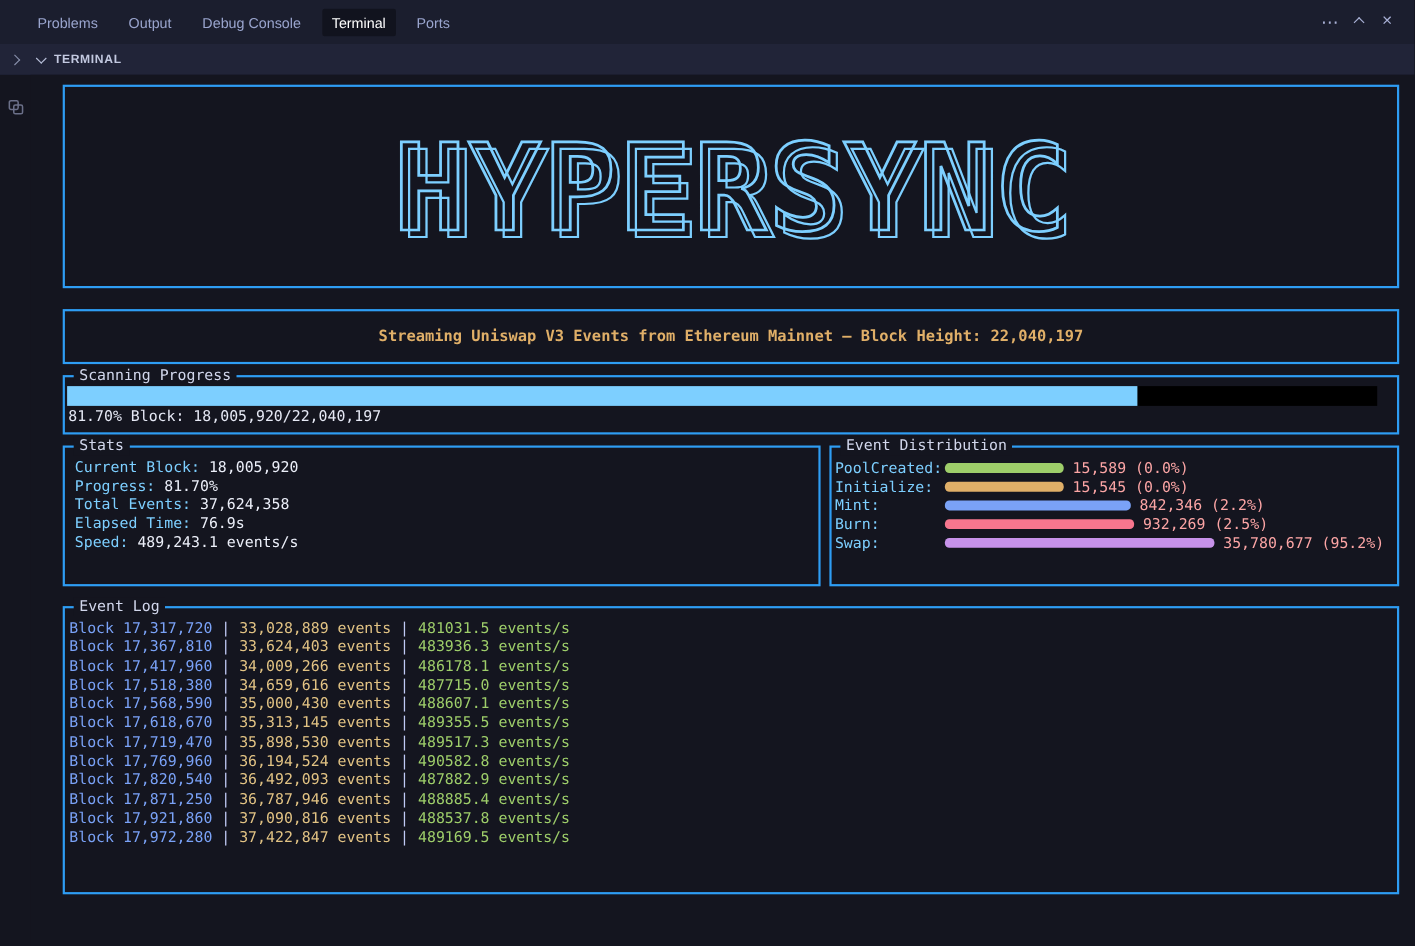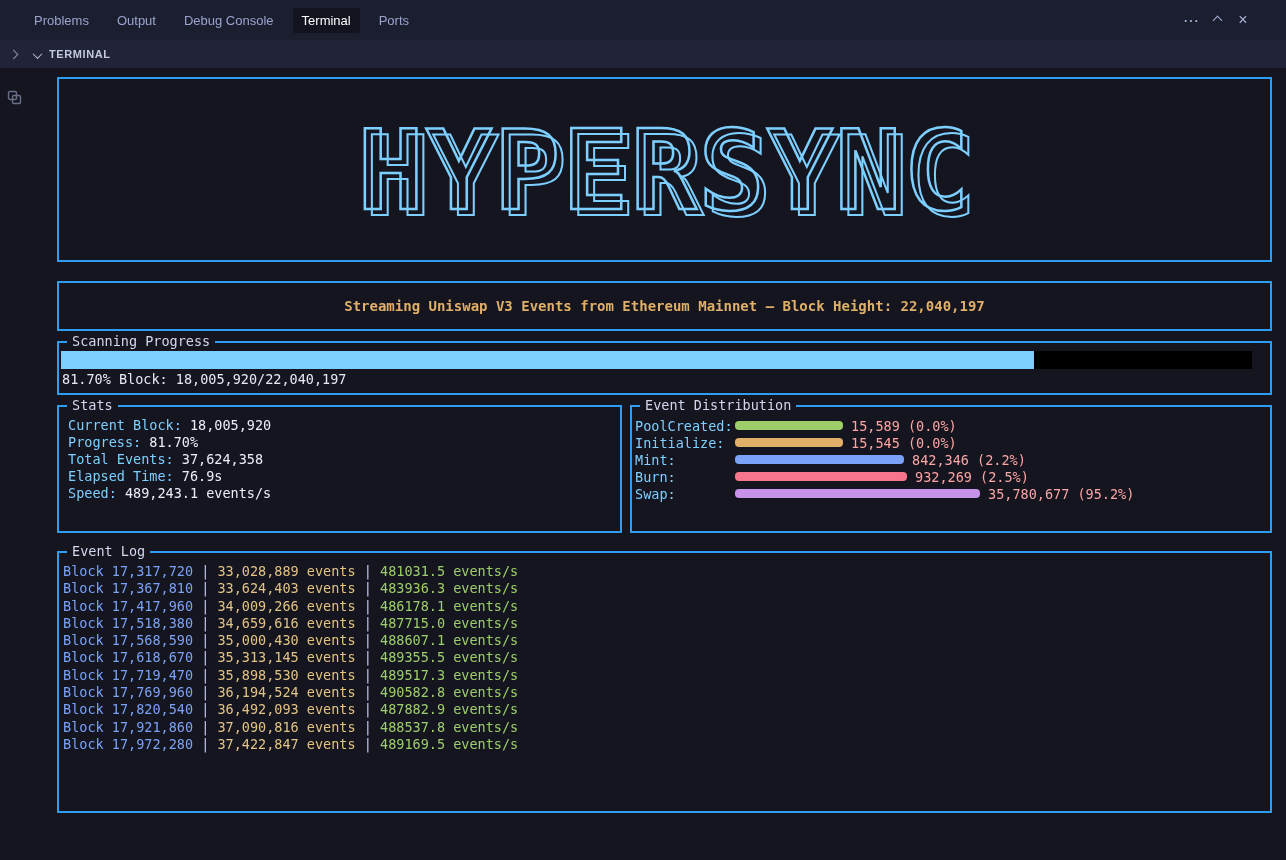--- a/index.html
+++ b/index.html
@@ -7,21 +7,21 @@
   body {
     background:#14151f;
     font-family:"DejaVu Sans Mono", monospace;
     font-size:13.5px;
     color:#e0e4f5;
   }
   
   .topbar {
     height:40px; background:#1b1e2e;
     display:flex; align-items:center;
-    padding:0 30px 0 25px;
+    padding:0 12px 0 25px;
     font-family:"Liberation Sans", sans-serif; font-size:13px;
     color:#9aa5ce;
   }
   .topbar .tab { padding:5px 9px; cursor:default; border-radius:2px; white-space:nowrap; margin-right:10px; }
   .topbar .tab.active { background:rgba(0,0,0,0.35); color:#ffffff; }
   .topbar .spacer { flex:1; }
   .topbar .bar-icon { width:26px; height:26px; display:flex; align-items:center; justify-content:center; color:#a9b1d6; font-size:16px; }
   
   .chev { display:inline-block; width:7px; height:7px; border-right:1.5px solid currentColor; border-bottom:1.5px solid currentColor; }
   .chev.down  { transform:rotate(45deg) translate(-1px,-1px); }
@@ -55,21 +55,21 @@
   
   .subtitle-box { height:50px; margin-bottom:10px; display:flex; align-items:center; justify-content:center; }
   .subtitle-box .subtitle { color:#e0af68; font-weight:bold; font-size:14px; }
   
   .progress-box { margin-bottom:10px; padding:8px 18px 4px 2px; }
   .progress-track { height:18px; background:#000000; width:100%; }
   .progress-fill { height:100%; background:#7dcfff; }
   .progress-text { line-height:20px; color:#e6e9f5; padding-left:1px; }
   
   .mid-row { display:flex; gap:8px; margin-bottom:18px; }
-  .stats-box { width:565px; height:128px; padding:10px 8px 0 9px; }
+  .stats-box { width:689px; height:128px; padding:10px 8px 0 9px; }
   .dist-box { flex:1; height:128px; padding:10px 8px 0 3px; }
   .stat-line { line-height:17px; white-space:pre; }
   .lbl-cyan { color:#7dcfff; }
   .val-white { color:#eceff9; }
   .dist-row { display:flex; align-items:center; height:17px; }
   .dist-label { width:100px; color:#7dcfff; }
   .dist-bar { height:9px; border-radius:4px; margin-right:8px; flex:0 0 auto; }
   .dist-value { color:#fca5a5; white-space:nowrap; }
   
   .log-box { height:262px; padding:10px 24px 0 4px; }
@@ -184,18 +184,19 @@
       <span class="box-title">Event Log</span>
       <div class="log-row"><span class="c-blue">Block 17,317,720</span><span class="c-pipe"> | </span><span class="c-yellow">33,028,889 events</span><span class="c-pipe"> | </span><span class="c-green">481031.5 events/s</span></div>
       <div class="log-row"><span class="c-blue">Block 17,367,810</span><span class="c-pipe"> | </span><span class="c-yellow">33,624,403 events</span><span class="c-pipe"> | </span><span class="c-green">483936.3 events/s</span></div>
       <div class="log-row"><span class="c-blue">Block 17,417,960</span><span class="c-pipe"> | </span><span class="c-yellow">34,009,266 events</span><span class="c-pipe"> | </span><span class="c-green">486178.1 events/s</span></div>
       <div class="log-row"><span class="c-blue">Block 17,518,380</span><span class="c-pipe"> | </span><span class="c-yellow">34,659,616 events</span><span class="c-pipe"> | </span><span class="c-green">487715.0 events/s</span></div>
       <div class="log-row"><span class="c-blue">Block 17,568,590</span><span class="c-pipe"> | </span><span class="c-yellow">35,000,430 events</span><span class="c-pipe"> | </span><span class="c-green">488607.1 events/s</span></div>
       <div class="log-row"><span class="c-blue">Block 17,618,670</span><span class="c-pipe"> | </span><span class="c-yellow">35,313,145 events</span><span class="c-pipe"> | </span><span class="c-green">489355.5 events/s</span></div>
       <div class="log-row"><span class="c-blue">Block 17,719,470</span><span class="c-pipe"> | </span><span class="c-yellow">35,898,530 events</span><span class="c-pipe"> | </span><span class="c-green">489517.3 events/s</span></div>
       <div class="log-row"><span class="c-blue">Block 17,769,960</span><span class="c-pipe"> | </span><span class="c-yellow">36,194,524 events</span><span class="c-pipe"> | </span><span class="c-green">490582.8 events/s</span></div>
       <div class="log-row"><span class="c-blue">Block 17,820,540</span><span class="c-pipe"> | </span><span class="c-yellow">36,492,093 events</span><span class="c-pipe"> | </span><span class="c-green">487882.9 events/s</span></div>
+      <div class="log-row"><span class="c-blue">Block 17,871,250</span><span class="c-pipe"> | </span><span class="c-yellow">36,787,946 events</span><span class="c-pipe"> | </span><span class="c-green">488885.4 events/s</span></div>
       <div class="log-row"><span class="c-blue">Block 17,921,860</span><span class="c-pipe"> | </span><span class="c-yellow">37,090,816 events</span><span class="c-pipe"> | </span><span class="c-green">488537.8 events/s</span></div>
       <div class="log-row"><span class="c-blue">Block 17,972,280</span><span class="c-pipe"> | </span><span class="c-yellow">37,422,847 events</span><span class="c-pipe"> | </span><span class="c-green">489169.5 events/s</span></div>
     </div>
 
   </div>
 </div>
 
 </body></html>

